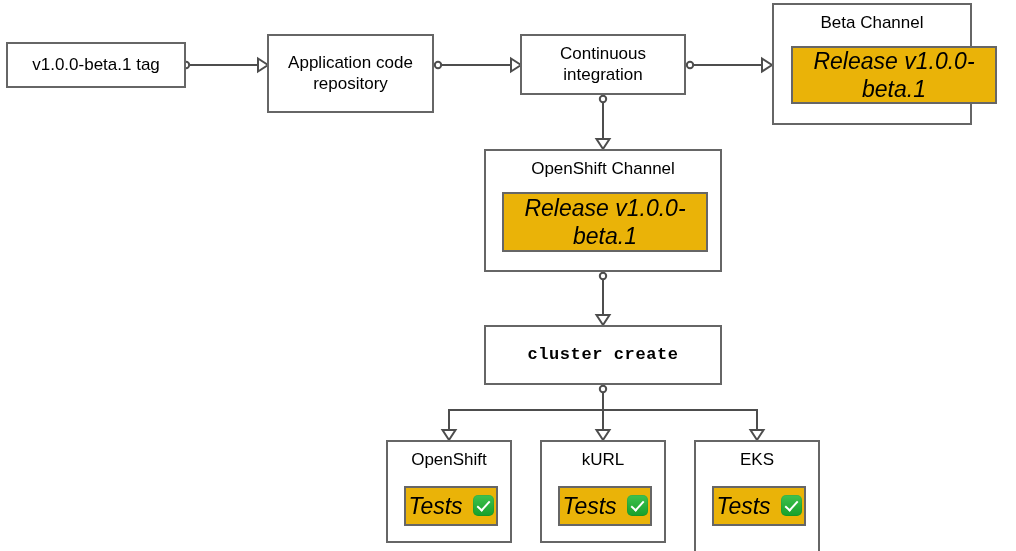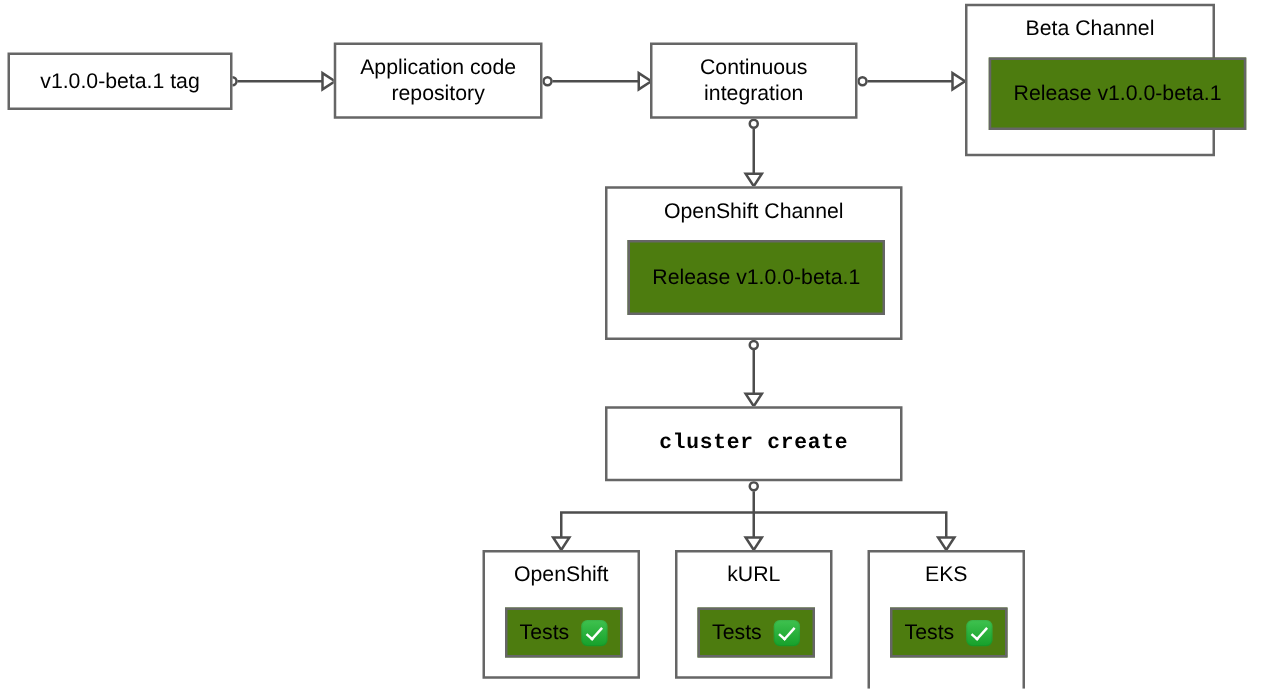--- a/index.html
+++ b/index.html
@@ -52,27 +52,28 @@
     top: 8px;
     text-align: center;
     font-size: 17px;
     color: #000000;
     line-height: 1.2;
   }
   .inner-node {
     position: absolute;
     box-sizing: border-box;
     border: 2px solid #666666;
-    background: #4d7c0f;
+    background: #eab308;
     display: flex;
     align-items: center;
     justify-content: center;
     text-align: center;
-    font-size: 17px;
+    font-size: 23px;
     color: #000000;
+    font-style: italic;
   }
   .mono-node {
     font-family: "Liberation Mono", "DejaVu Sans Mono", monospace;
     font-weight: bold;
     font-size: 17px;
     letter-spacing: 0.6px;
   }
   .tests-line {
     display: flex;
     align-items: center;
@@ -162,21 +163,21 @@
       <polygon class="edge-head" points="442.5,430 455.5,430 449,440"></polygon>
       <polyline class="edge-line" points="603,410 757,410 757,430"></polyline>
       <polygon class="edge-head" points="750.5,430 763.5,430 757,440"></polygon>
     </g>
   </svg>
 
   <div class="node" style="left:6px; top:42px; width:180px; height:46px;">
     <span>v1.0.0-beta.1 tag</span>
   </div>
 
-  <div class="node" style="left:267px; top:34px; width:167px; height:61px; padding:0 12px;justify-content:center;">
+  <div class="node" style="left:267px; top:34px; width:167px; height:79px; padding:0 12px;justify-content:center;">
     <span>Application code repository</span>
   </div>
 
   <div class="node" style="left:520px; top:34px; width:166px; height:61px; padding:0 12px;align-items:center;">
     <span>Continuous integration</span>
   </div>
 
   <div class="node container" style="left:772px; top:3px; width:200px; height:122px;">
     <div class="container-title">Beta Channel</div>
     <div class="inner-node" style="left:17px; top:41px; width:206px; height:58px;">

